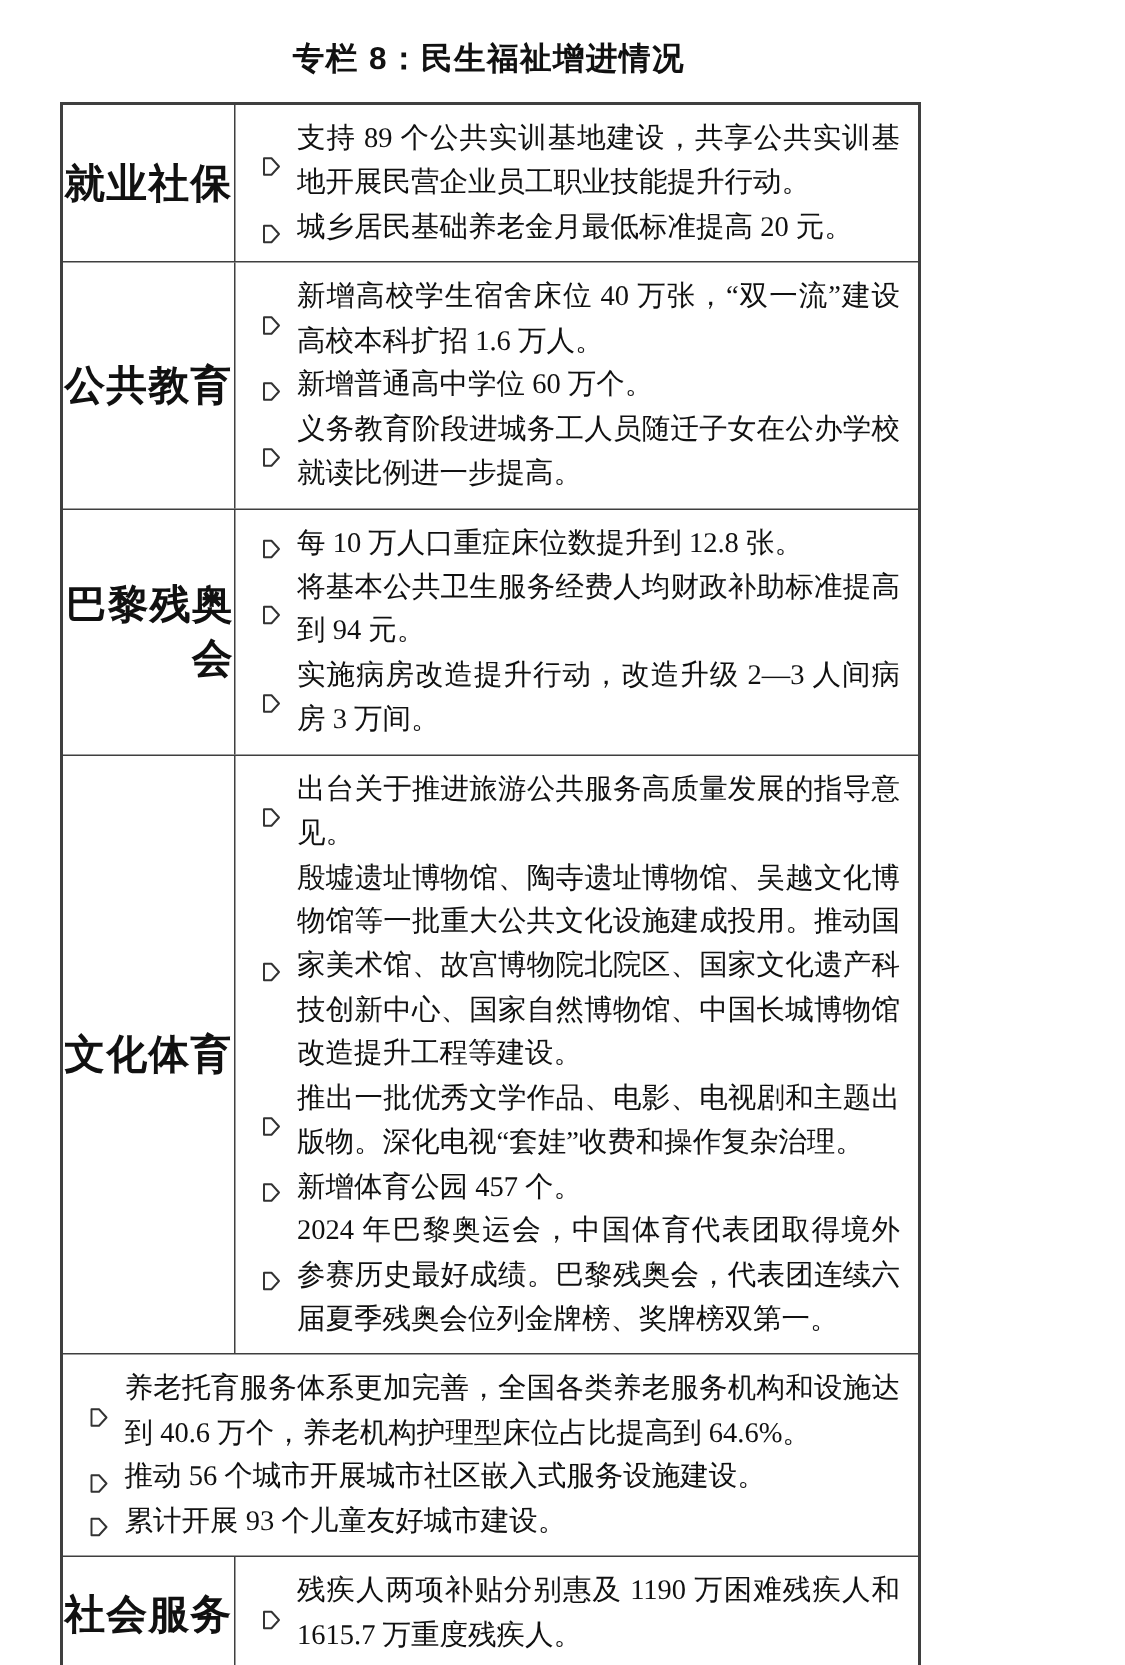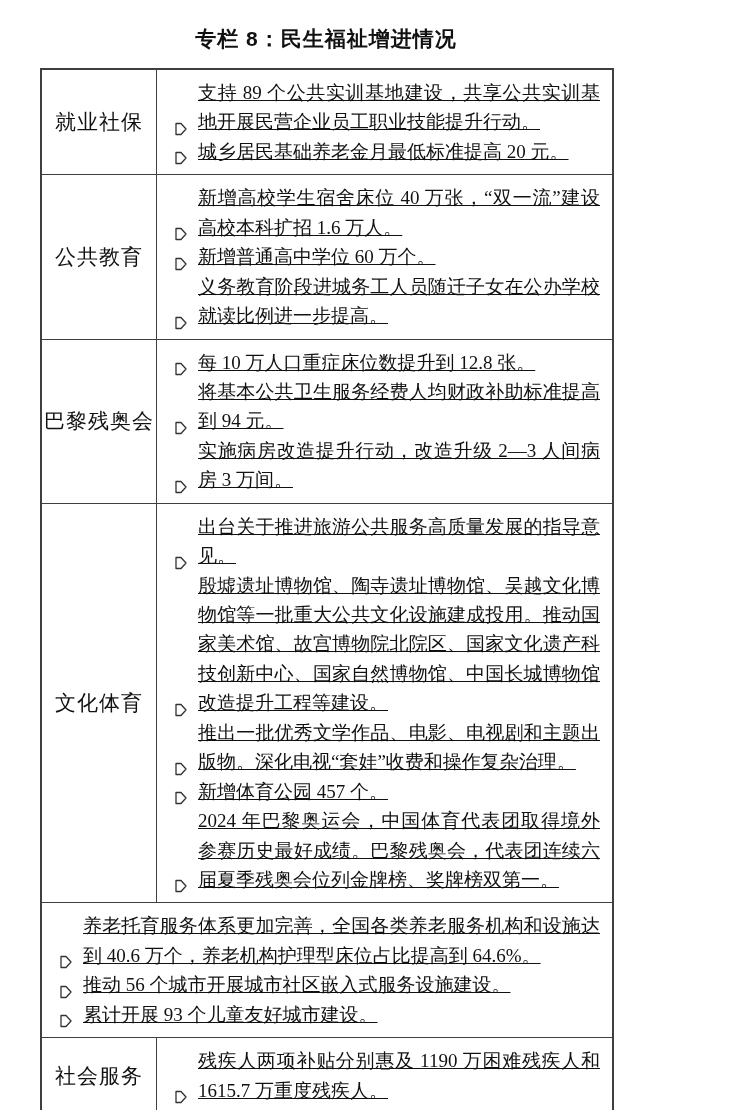--- a/index.html
+++ b/index.html
@@ -33,34 +33,33 @@
     border-top:1px solid var(--border);
   }
   .row:first-child{border-top:none;}
   .cat{
     flex:0 0 114px;
     border-right:1px solid var(--border);
     display:flex;
     align-items:center;
     justify-content:center;
     font-family:"Liberation Sans","DejaVu Sans",sans-serif;
-    font-weight:normal;
-    font-size:21px;
+    font-weight:bold;
+    font-size:27px;
     letter-spacing:1px;
     text-align:right;
   }
   .content{
     flex:1;
     padding:8px 12px 8px 5px;
     min-width:0;
   }
   .item{
     display:flex;
-    align-items:flex-end;
-    text-decoration:underline;
+    align-items:center;
   }
   .bullet{
     flex:0 0 36px;
     display:flex;
     justify-content:center;
     padding-top:8px;
   }
   .bullet svg{display:block;}
   .text{
     flex:1;

